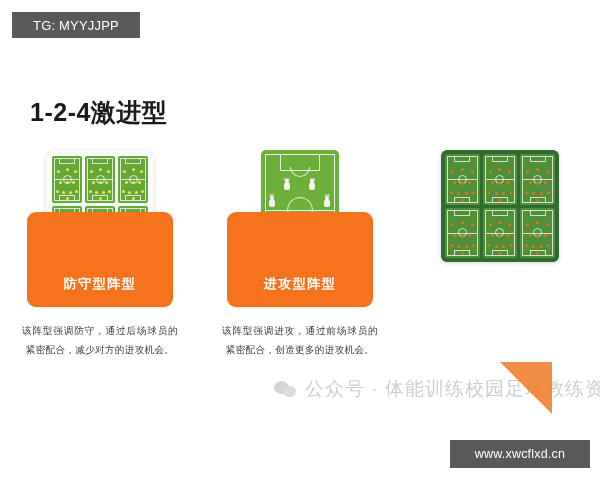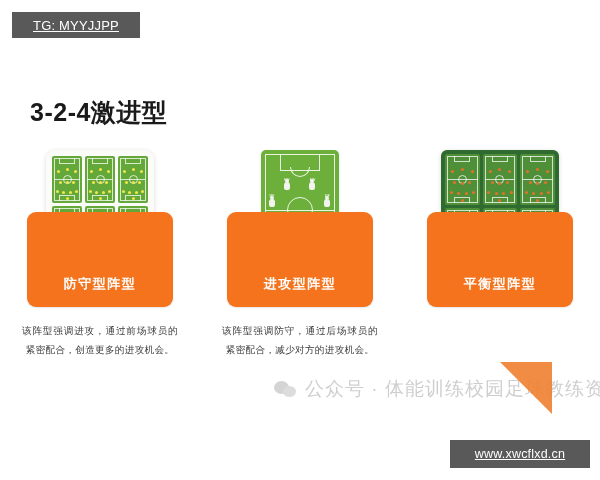--- a/index.html
+++ b/index.html
@@ -19,21 +19,20 @@
   .wm-box {
     position: absolute;
     background: #595959;
     color: #ffffff;
     font-size: 13px;
     letter-spacing: .2px;
     display: flex;
     align-items: center;
     justify-content: center;
     font-family: "Liberation Sans", sans-serif;
-    text-decoration: underline;
   }
   #wm-top    { left: 12px; top: 12px;  width: 128px; height: 26px; }
   #wm-bottom { left: 450px; top: 440px; width: 140px; height: 28px; font-size: 12.5px; }
 
   
   #page-title {
     position: absolute;
     left: 30px;
     top: 96px;
     font-size: 25px;
@@ -237,21 +236,21 @@
     border-left: 52px solid transparent;
     border-top: 52px solid #F08030;
     opacity: .9;
   }
 </style>
 </head>
 <body>
 
 <div class="wm-box" id="wm-top">TG: MYYJJPP</div>
 
-<div id="page-title">3-2-4激进型</div>
+<div id="page-title">1-2-4激进型</div>
 
 <div id="cards">
 
   <div class="card">
     <div class="card-visual">
       <div class="panel-white" id="panel-white">
           <div class="thumb">
             <div class="tline t-out"></div>
             <div class="tline t-half"></div>
             <div class="tline t-circ"></div>
@@ -513,29 +512,26 @@
             <div class="dot" style="left: 82%; top: 76%;"></div>
             <div class="dot" style="left: 28%; top: 56%;"></div>
             <div class="dot" style="left: 50%; top: 58%;"></div>
             <div class="dot" style="left: 72%; top: 56%;"></div>
             <div class="dot" style="left: 22%; top: 34%;"></div>
             <div class="dot" style="left: 50%; top: 30%;"></div>
             <div class="dot" style="left: 78%; top: 34%;"></div>
           </div>
         </div>
     </div>
-    <div class="card-plate">
-      <div class="card-label">平衡型阵型</div>
-    </div>
   </div>
 </div>
 
 <div id="descs">
+  <div class="desc">该阵型强调防守，通过后场球员的紧密配合，减少对方的进攻机会。</div>
   <div class="desc">该阵型强调进攻，通过前场球员的紧密配合，创造更多的进攻机会。</div>
-  <div class="desc">该阵型强调防守，通过后场球员的紧密配合，减少对方的进攻机会。</div>
 </div>
 
 <div id="wechat-wm">
   <span class="wx-glyph">
     <span class="b1"></span>
       <span class="b2"></span>
   </span>
   <span class="wx-text">公众号 · 体能训练校园足球教练资料</span>
 </div>
 

